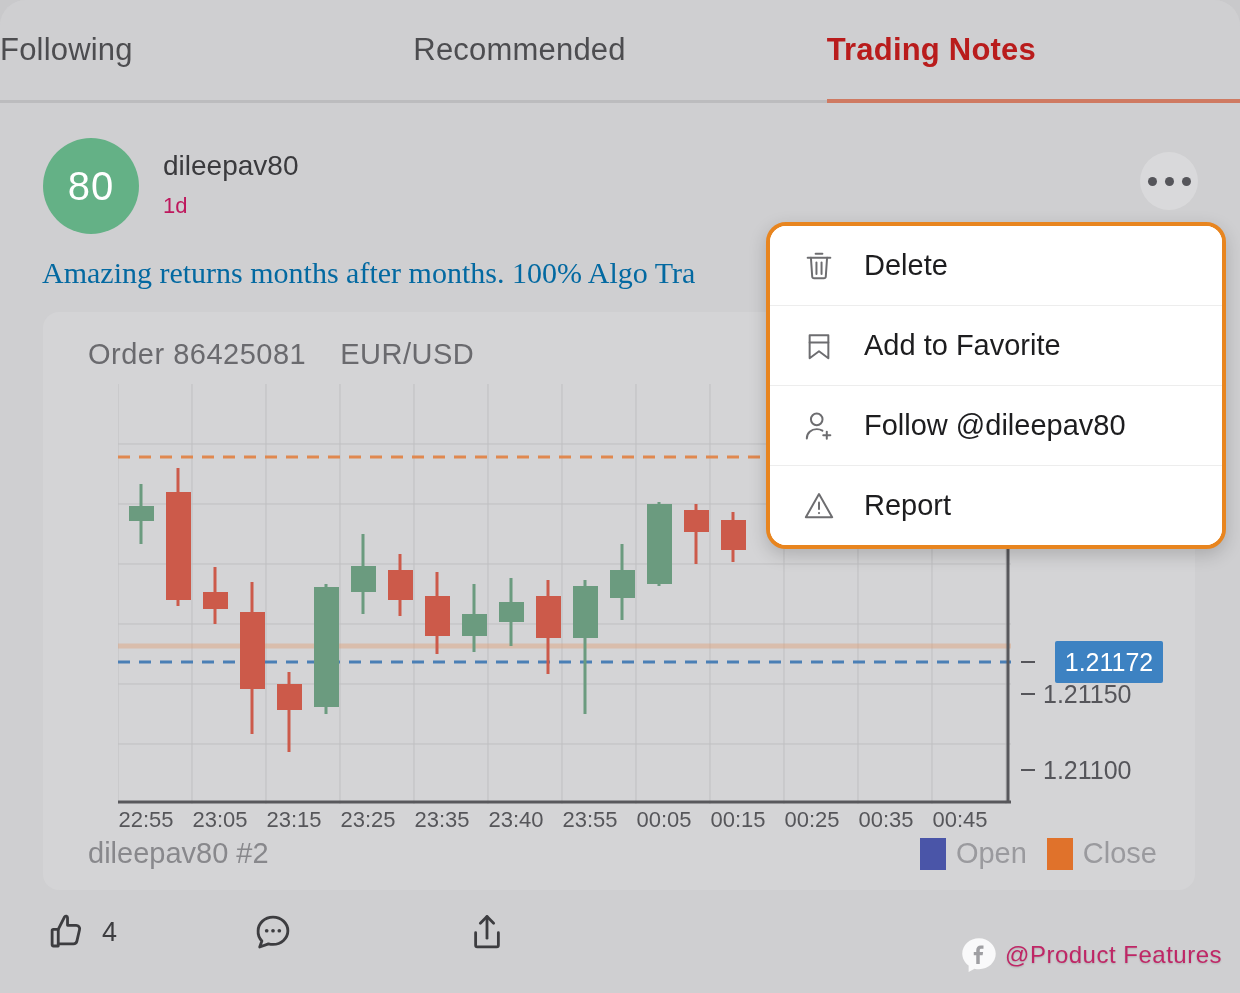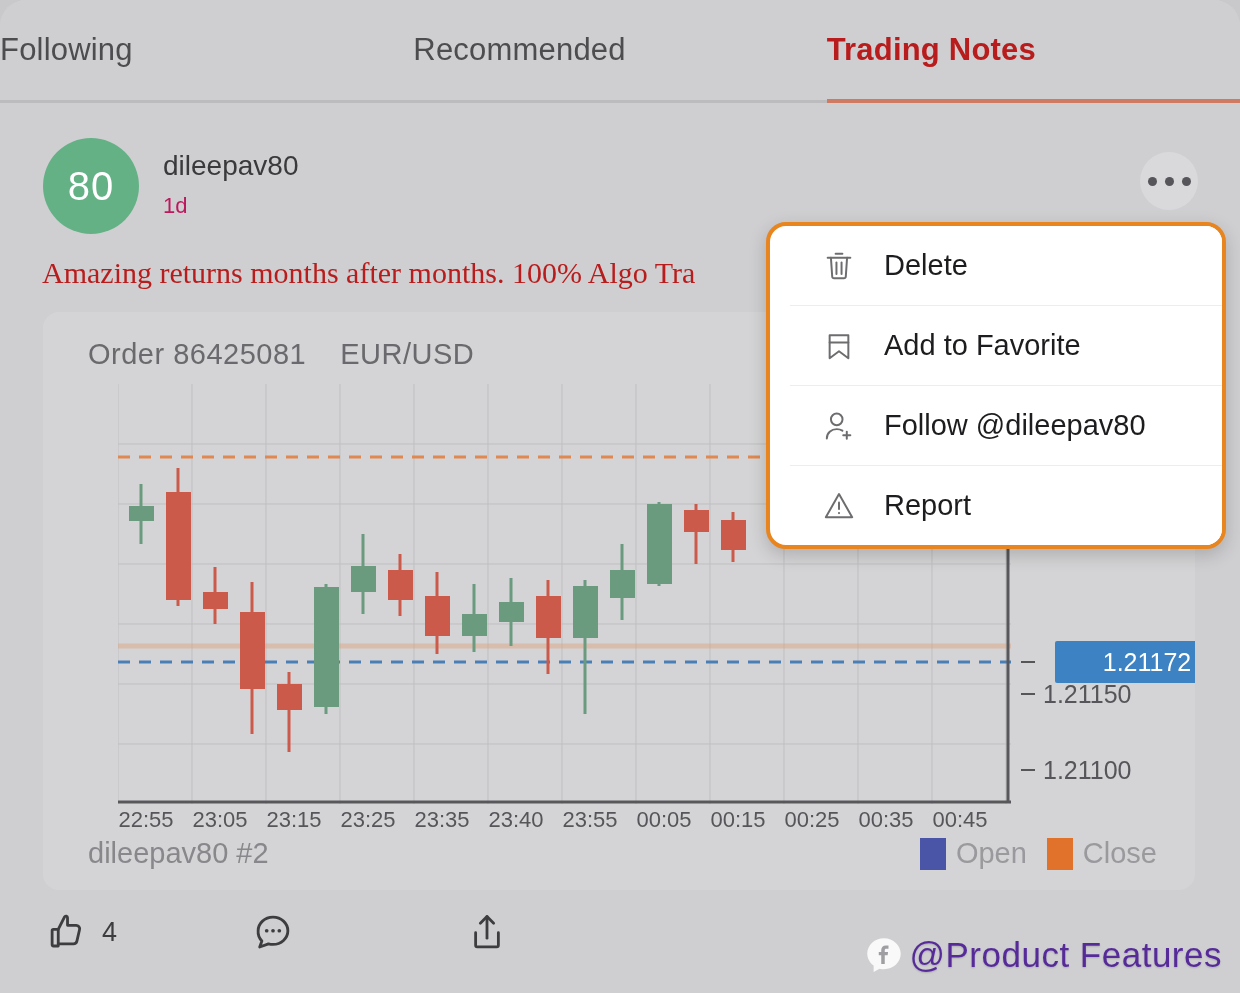--- a/index.html
+++ b/index.html
@@ -109,21 +109,21 @@
     background: #55555a;
   }
 
   
   #post-text {
     position: absolute;
     left: 42px; top: 256px;
     width: 1160px;
     font-family: "Liberation Serif", serif;
     font-size: 30px;
-    color: #b91c1c;
+    color: #0369a1;
     white-space: nowrap;
     overflow: hidden;
   }
 
   
   #chart-card {
     position: absolute;
     left: 43px; top: 312px;
     width: 1152px;
     height: 578px;
@@ -192,21 +192,20 @@
     width: 108px;
     height: 42px;
     background: #3d82c2;
     color: #ffffff;
     font-size: 25px;
     display: flex;
     align-items: center;
     justify-content: center;
     transform: translateY(-50%);
     border-radius: 2px;
-    padding-left: 38px;
   }
 
   
   #chart-footer-name {
     position: absolute;
     left: 45px; bottom: 20px;
     font-size: 29px;
     color: #88888c;
   }
   #chart-legend {
@@ -241,22 +240,22 @@
   #act-comment { left: 252px; }
   #act-share { left: 466px; }
 
   
   #watermark {
     position: absolute;
     right: 18px; bottom: 18px;
     display: flex;
     align-items: center;
     gap: 6px;
-    font-size: 35px;
-    color: #4c1d95;
+    font-size: 24px;
+    color: #be185d;
     opacity: 0.92;
     text-shadow: 0 1px 2px rgba(0,0,0,0.18);
     letter-spacing: 0.5px;
     user-select: none;
   }
 
   
   #menu {
     position: absolute;
     left: 766px; top: 222px;
@@ -270,21 +269,20 @@
   }
   .menu-item {
     display: flex;
     align-items: center;
     height: 79px;
     padding-left: 30px;
     gap: 26px;
     border-bottom: 1px solid #ededed;
     cursor: pointer;
     background: #fff;
-    margin-left: 20px;
   }
   .menu-item:last-child { border-bottom: none; }
   .menu-item .label {
     font-size: 29px;
     color: #1d1d1f;
     white-space: nowrap;
   }
   .menu-item .ico {
     width: 38px; height: 38px;
     flex: 0 0 38px;

